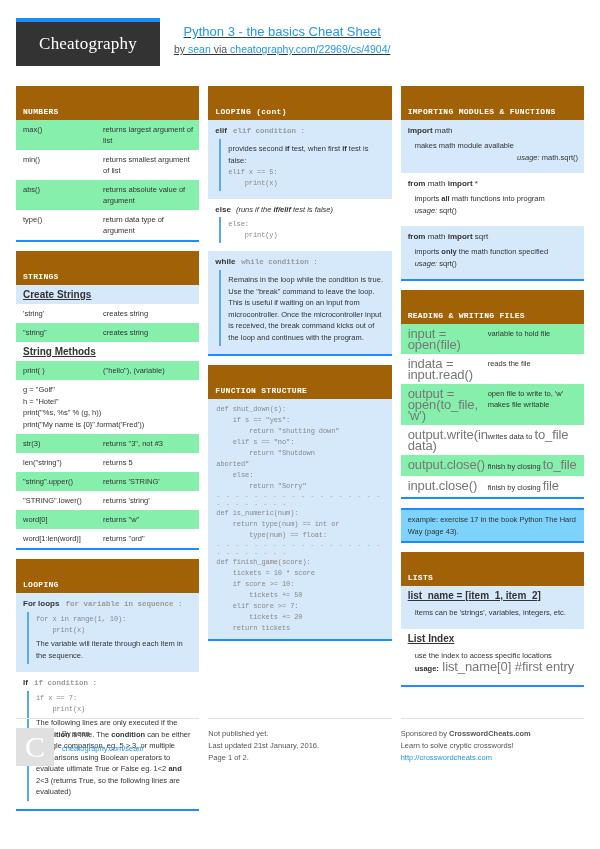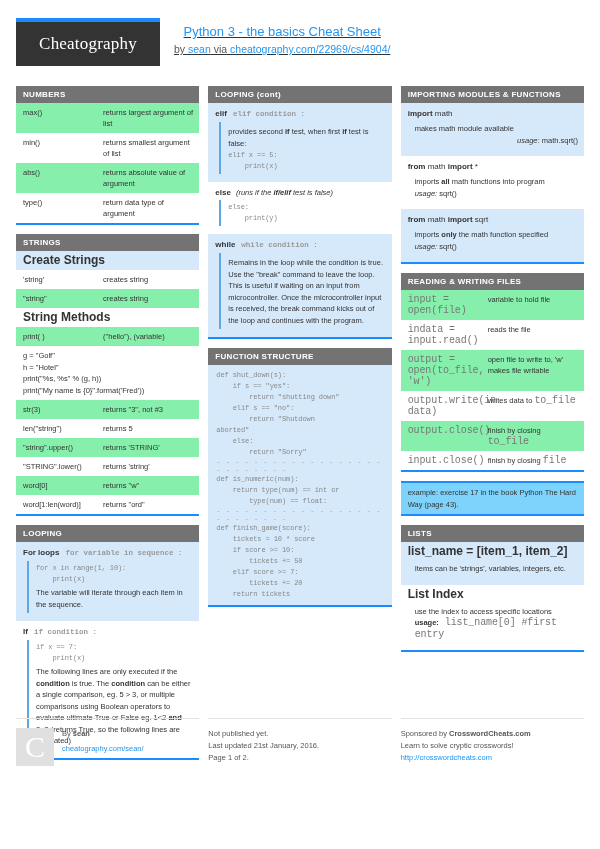--- a/index.html
+++ b/index.html
@@ -26,29 +26,29 @@
   .sheet-title { color:#2196f3; font-size:13px; line-height:16px; }
   .byline { font-size:10.5px; color:#555; margin-top:3px; }
   .byline a { color:#2196f3; text-decoration:none; }
 
   
   .cols { display:flex; gap:9px; align-items:flex-start; }
   .col { width:184px; display:flex; flex-direction:column; gap:9px; }
 
   .card { border-bottom:2px solid #1a8cff; background:#fff; }
   .card-title {
-    background:#737373; color:#fff; font-size:8px; font-weight:bold;
-    padding:4px 6px 4px 7px; letter-spacing:.3px;
+    background:#a16207; color:#fff; font-size:8px; font-weight:bold;
+    padding:21px 6px 4px 7px; letter-spacing:.3px;font-family:Liberation Mono, monospace;
   }
   .row { display:flex; font-size:7.5px; line-height:11px; padding:4px 6px 4px 7px; }
   .row.alt { background:#86efac; }
   .row .c1 { width:47%; padding-right:4px; }
   .row .c2 { width:53%; }
-  .mono { font-family:Liberation Mono, monospace; font-size:10px; color:#777; letter-spacing:-.1px; }
-  .hdr-row { font-weight:bold; font-size:12px; padding:4px 6px 4px 7px; line-height:11px; }
+  .mono { font-family:Liberation Sans, sans-serif; font-size:13px; color:#777; letter-spacing:-.1px; }
+  .hdr-row { font-weight:bold; font-size:10px; padding:4px 6px 4px 7px; line-height:11px;text-decoration:underline; }
   .hdr-row.alt { background:#d6e9fb; }
   .note { font-size:7.5px; line-height:11.5px; padding:4px 6px 4px 7px; }
   .note.alt { background:#7dd3fc; }
 
   
   .codeblk {
     border-left:2px solid #5aa9e6; margin:0 6px 4px 11px;
     padding:2px 0 2px 7px;
   }
   .code {

